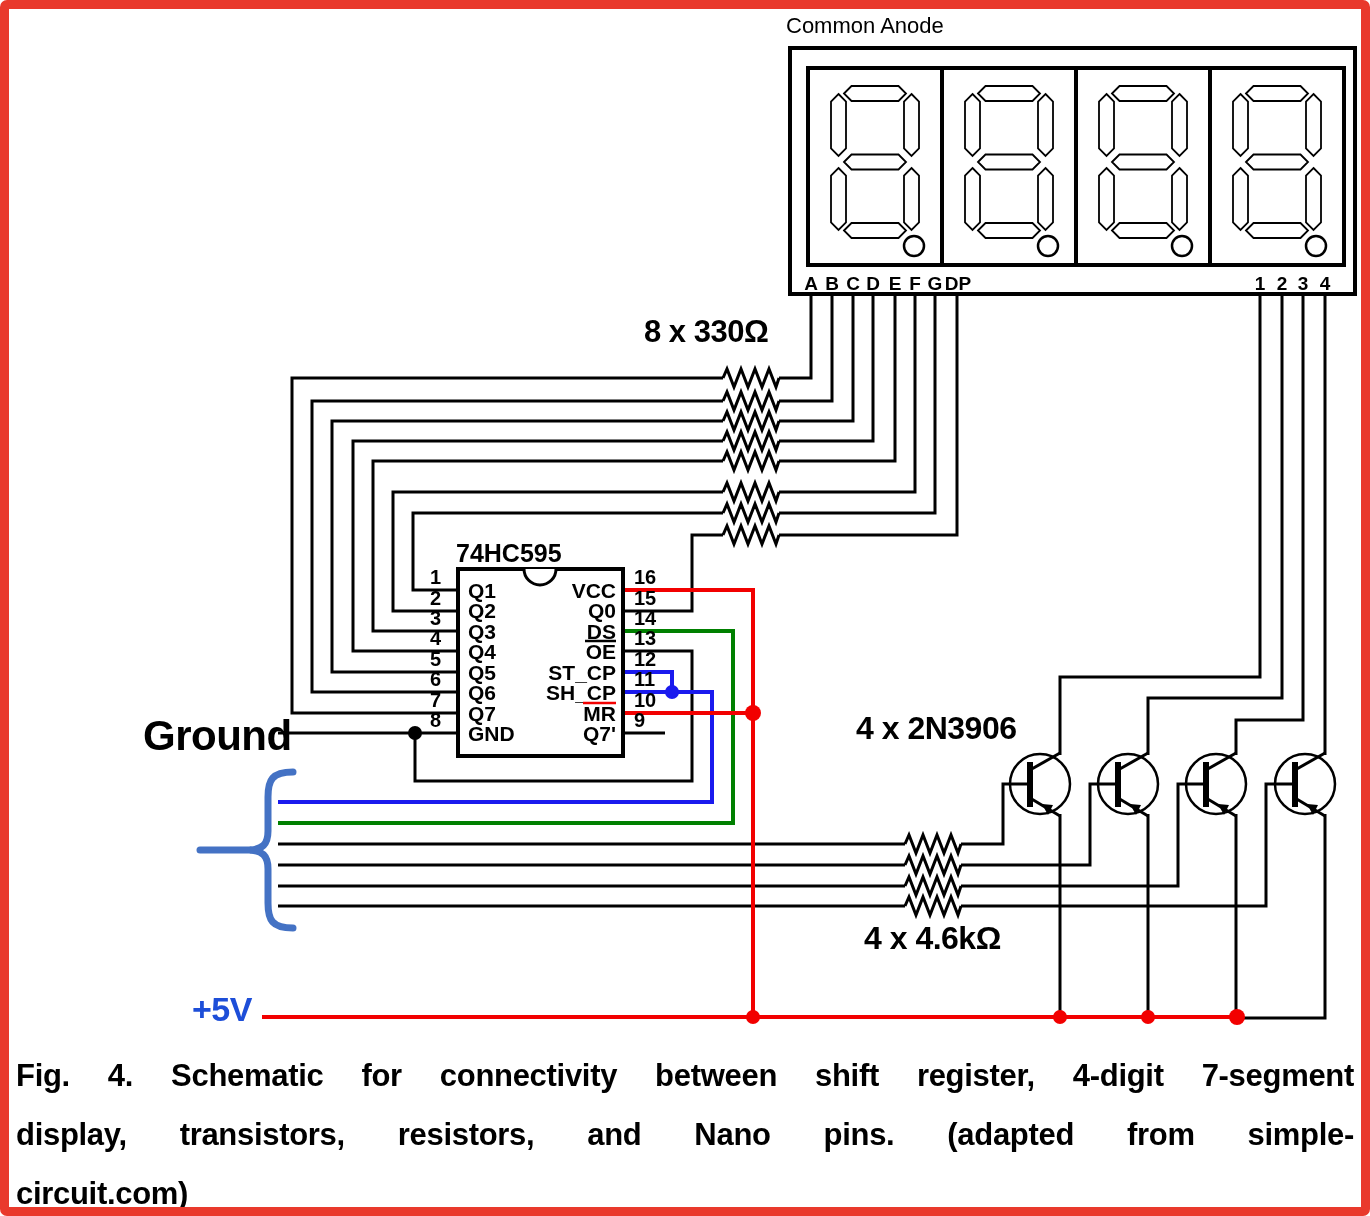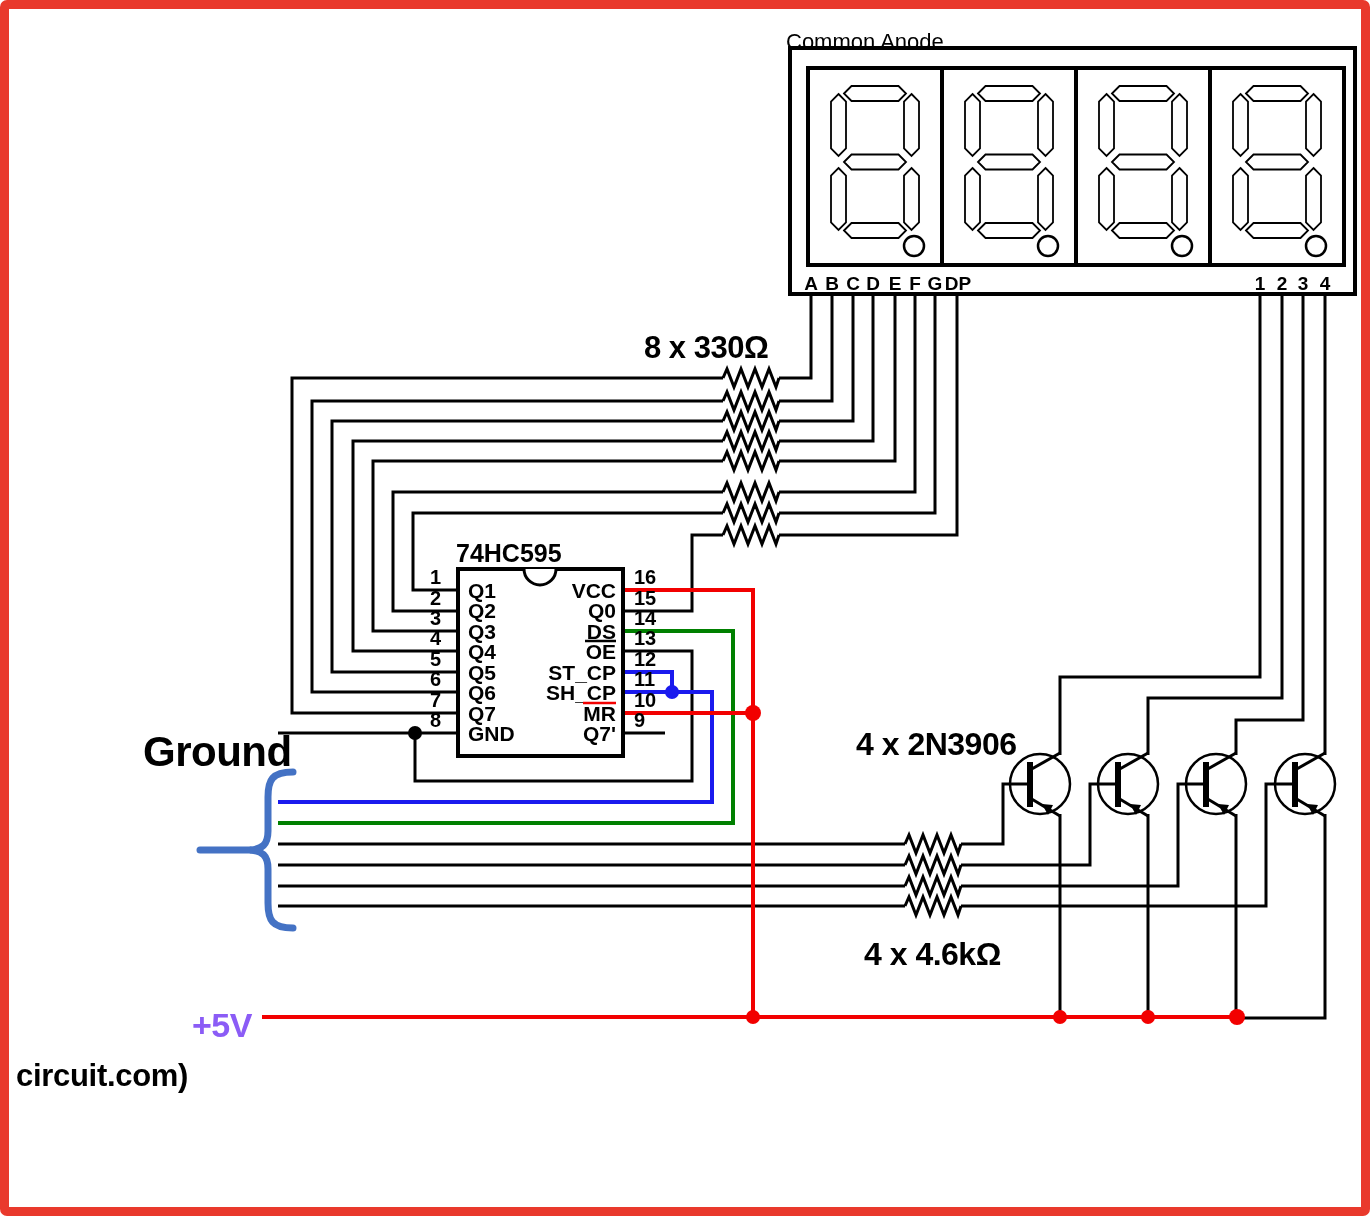--- a/index.html
+++ b/index.html
@@ -7,27 +7,27 @@
        font-family:"Liberation Sans",sans-serif;}
   .canvas{position:absolute;left:0;top:0;width:1370px;height:1216px;background:#fff;}
   svg{position:absolute;left:0;top:0;}
   svg text{font-family:"Liberation Sans",sans-serif;font-weight:700;fill:#000;}
   .t25{font-size:25px;}
   .t21{font-size:21px;}
   .t20{font-size:20px;}
   .t19{font-size:19px;}
   .mid{text-anchor:middle;}
   .end{text-anchor:end;}
-  .lbl{position:absolute;font-weight:700;color:#000;white-space:nowrap;letter-spacing:-0.5px;margin-top:16px;}
+  .lbl{position:absolute;font-weight:700;color:#000;white-space:nowrap;letter-spacing:-0.5px;}
   .common-anode{left:786px;top:13px;font-size:22px;font-weight:400;letter-spacing:0;}
   .res330{left:644px;top:314px;font-size:31px;text-align:center;}
   .trans-lbl{left:856px;top:710px;font-size:32px;text-align:right;}
   .res46{left:864px;top:920px;font-size:32px;}
   .ground-lbl{left:143px;top:712px;font-size:42px;}
-  .supply-lbl{left:192px;top:990px;font-size:34px;color:#8b5cf6;}
+  .supply-lbl{left:192px;top:990px;font-size:34px;color:#1d4ed8;}
   .nano-lbl{left:8px;top:801px;width:228px;text-align:center;font-size:32px;line-height:48px;}
   .caption{position:absolute;left:16px;right:16px;top:1046px;font-weight:700;color:#000;
            font-size:31px;letter-spacing:-0.3px;}
   .cap-line{height:59px;line-height:59px;white-space:nowrap;overflow:hidden;}
   .cap-just{text-align:justify;text-align-last:justify;}
   .frame{position:absolute;left:0;top:0;right:0;bottom:0;border:9px solid #e9392c;
          border-radius:7px;box-sizing:border-box;pointer-events:none;}
 </style>
 </head>
 <body>
@@ -229,17 +229,19 @@
 <div class="lbl common-anode">Common Anode</div>
 <div class="lbl res330">8 x 330Ω</div>
 <div class="lbl trans-lbl">4 x 2N3906</div>
 <div class="lbl res46">4 x 4.6kΩ</div>
 <div class="lbl ground-lbl">Ground</div>
 <div class="lbl supply-lbl">+5V</div>
 <div class="lbl nano-lbl">
 </div>
 
 <div class="caption">
+  <div class="cap-line cap-just">Fig. 4. Schematic for connectivity between shift register, 4-digit 7-segment</div>
+  <div class="cap-line cap-just">display, transistors, resistors, and Nano pins. (adapted from simple-</div>
   <div class="cap-line">circuit.com)</div>
 </div>
 
 <div class="frame"></div>
 </div>
 
 </body></html>

